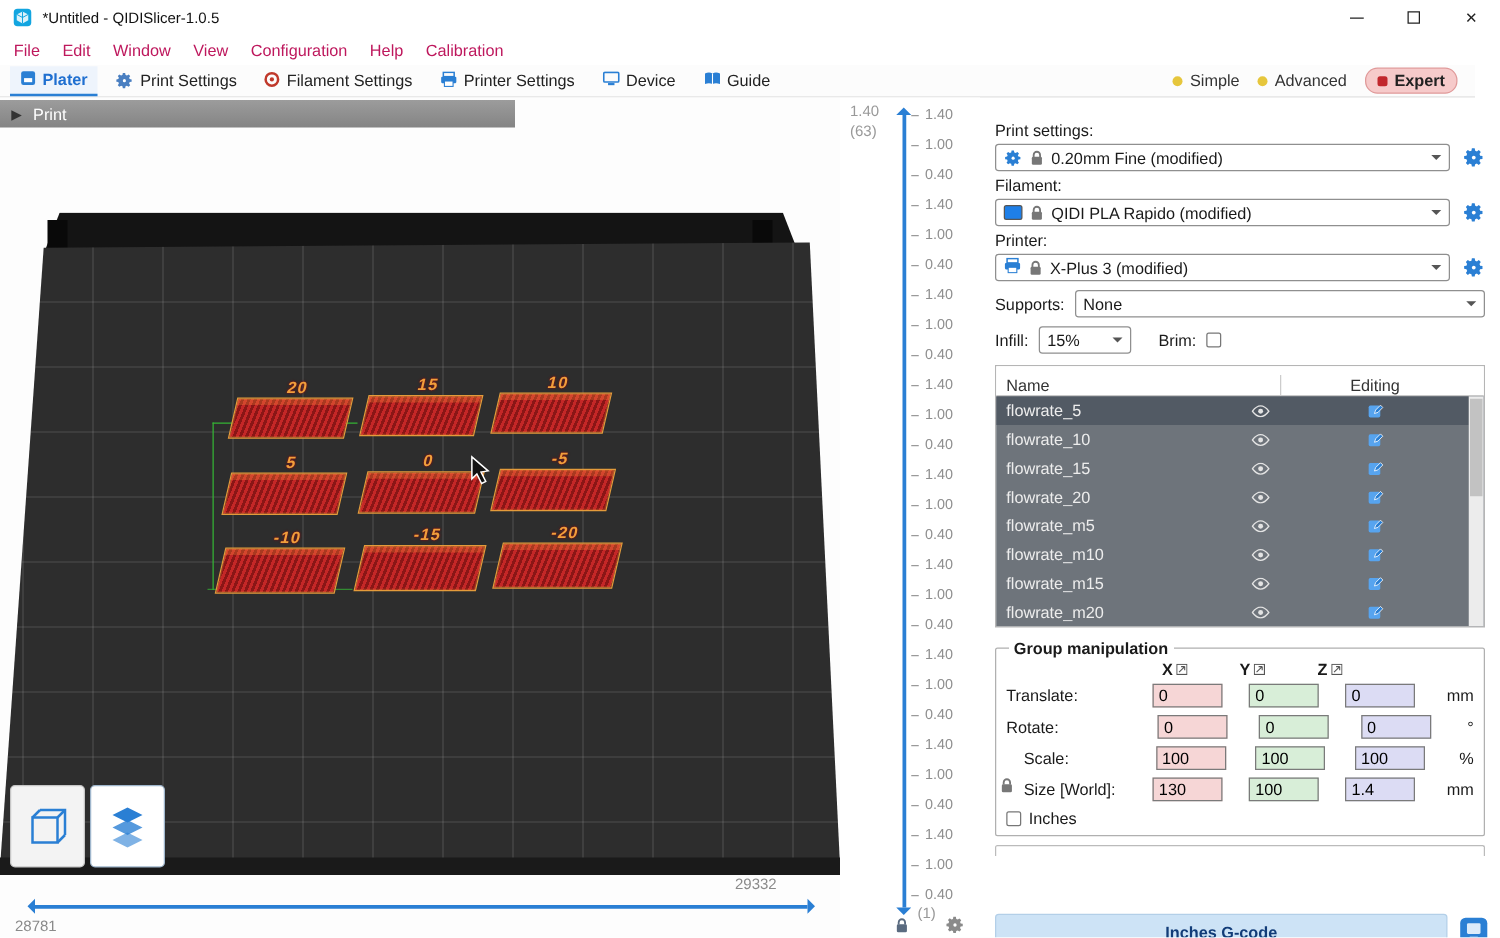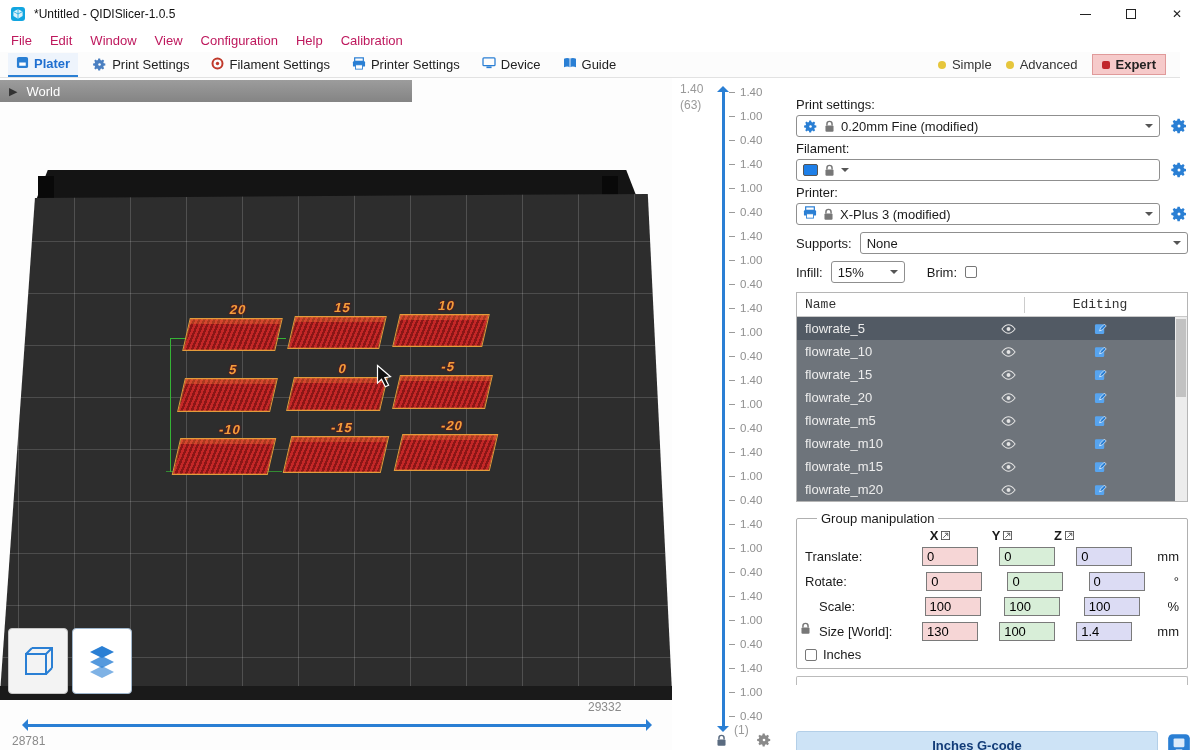--- a/index.html
+++ b/index.html
@@ -20,21 +20,21 @@
   #menubar { position:absolute; left:0; top:28px; width:1200px; height:24px; display:flex; align-items:center; background:#fff; padding-left:2px; }
   .menu-item { padding:3px 9px; color:#be185d; }
 
   
   #tabbar { position:absolute; left:0; top:52px; width:1180px; height:26px; display:flex; align-items:center; background:#fcfcfc; border-bottom:1px solid #e2e2e2; padding:0 8px; }
   .tab { display:flex; align-items:center; gap:5px; padding:3px 8px; margin-right:6px; color:#222; white-space:nowrap; }
   .tab.selected { color:#1f6fd0; background:#eef4fc; border-bottom:2px solid #2a7fd4; font-weight:bold; }
   #mode-group { margin-left:auto; display:flex; align-items:center; gap:14px; padding-right:6px; }
   .mode { display:flex; align-items:center; gap:6px; color:#333; }
   .mode-dot { width:8px; height:8px; border-radius:50%; background:#e6c63c; }
-  .mode.expert { background:#f6caca; border:1px solid #e09a9a; border-radius:0; padding:2px 9px; font-weight:bold; color:#222; }
+  .mode.expert { background:#f6caca; border:1px solid #e09a9a; border-radius:10px; padding:2px 9px; font-weight:bold; color:#222; }
   .mode.expert .mode-dot { background:#c1272d; border-radius:2px; }
 
   
   #viewport { position:absolute; left:0; top:78px; width:672px; height:672px; background:#fdfdfd; overflow:hidden; }
   #bed-back { position:absolute; left:26px; top:92px; width:622px; height:32px; background:#141414;
     clip-path:polygon(1.5% 100%, 3.5% 0%, 96.5% 0%, 98.5% 100%); }
   .corner { position:absolute; width:16px; height:24px; background:#090909; }
   .corner.c1 { left:38px; top:98px; } .corner.c2 { left:602px; top:98px; }
   #bed { position:absolute; left:0; top:96px; width:672px; height:524px; background-color:#2d2d2d;
     background-image:
@@ -103,38 +103,38 @@
   .gear-btn svg, #lb-gear svg { width:100%; height:100%; }
   .combo-gear { width:15px; height:15px; color:#2a7fd4; flex:none; }
   .combo-gear svg { width:100%; height:100%; }
   .lock-slot { color:#777; flex:none; display:flex; }
   .swatch { width:15px; height:12px; background:#1e7fe8; border:1px solid #555; border-radius:2px; flex:none; }
   .inline-row { display:flex; align-items:center; gap:8px; margin-top:7px; }
   .cb { width:12px; height:12px; border:1px solid #777; background:#fff; border-radius:2px; flex:none; }
 
   
   #obj-table { margin-top:9px; border:1px solid #b5b5b5; }
-  #obj-header { height:24px; display:flex; align-items:center; background:#fff; border-bottom:1px solid #c9c9c9;font-family:Liberation Mono, monospace; }
+  #obj-header { height:24px; display:flex; align-items:flex-end; background:#fff; border-bottom:1px solid #c9c9c9; }
   .h-name { flex:1; padding-left:8px; color:#333; }
   .h-spacer { width:34px; }
   .h-divider { width:1px; height:16px; background:#ccc; }
   .h-edit { width:150px; text-align:center; color:#333; }
   .h-scroll { width:12px; }
   #obj-body { position:relative; height:184px; background:#6e747b; padding-right:12px; overflow:hidden; }
   .obj-row { height:23px; display:flex; align-items:center; color:#ededed; }
   .obj-row.sel { background:#525a64; }
   .r-name { flex:1; padding-left:8px; white-space:nowrap; overflow:hidden; }
   .r-eye { width:34px; display:flex; justify-content:center; }
   .r-edit { width:150px; display:flex; justify-content:center; }
   #obj-scrollbar { position:absolute; right:0; top:0; bottom:0; width:12px; background:#ececec; }
   #obj-thumb { position:absolute; left:1px; right:1px; top:2px; height:78px; background:#c2c2c2; }
 
   
   #group-man { position:relative; margin-top:9px; border:1px solid #b0b0b0; border-radius:2px; padding:2px 8px 6px 8px; }
-  #group-man legend { font-weight:400; padding:0 4px; margin-left:12px; }
+  #group-man legend { font-weight:700; padding:0 4px; margin-left:2px; }
   #axis-head { display:flex; margin-left:104px; margin-bottom:4px; }
   .axis-cell { width:62px; display:flex; align-items:center; justify-content:center; gap:3px; font-weight:bold; }
   .axis-slot { display:flex; }
   .gm-row { display:flex; align-items:center; margin-bottom:6px;justify-content:space-between; }
   .gm-label { width:102px; }
   .gm-label.indent { padding-left:14px; }
   .gm-in { width:56px; height:19px; border:1px solid #7a7a7a; margin-right:6px; padding:0 4px; font-size:13px; font-family:"Liberation Sans",sans-serif; }
   .gm-in.x { background:#f6d6d6; } .gm-in.y { background:#d8eed8; } .gm-in.z { background:#dcdcf4; }
   .gm-unit { margin-left:4px; }
   #gm-lock { position:absolute; left:3px; top:96px; color:#777; }
@@ -249,21 +249,21 @@
 
   <div id="viewport">
     <div id="bed-back"></div>
     <div class="corner c1"></div>
     <div class="corner c2"></div>
     <div id="bed"></div>
     <div id="bed-front"></div>
 
     <div id="legend-bar">
       <span id="legend-play">▶</span>
-      <span>World</span>
+      <span>Print</span>
     </div>
 
     <div class="sel-line-v"></div>
     <div class="sel-line-h1"></div>
     <div class="sel-line-h2"></div>
 
     <div class="slab s1">
         <span class="slab-label">20</span>
       </div>
     <div class="slab s2">
@@ -479,20 +479,21 @@
     <div class="sec-label">Filament:</div>
     <div class="preset-row">
       <div class="combo grow">
         <span class="swatch"></span>
         <span class="lock-slot">
             <svg viewBox="0 0 12 14" width="11" height="13">
               <path d="M3.2 6V4.2a2.8 2.8 0 015.6 0V6" fill="none" stroke="currentColor" stroke-width="1.6"></path>
               <rect x="1.6" y="5.8" width="8.8" height="7" rx="1.2" fill="currentColor"></rect>
             </svg>
           </span>
+        <span class="combo-text">QIDI PLA Rapido (modified)</span>
         <span class="chev"></span>
       </div>
       <span class="gear-btn gear-slot"><svg viewBox="0 0 24 24" width="16" height="16">
             <path fill="currentColor" d="M12 8.2a3.8 3.8 0 100 7.6 3.8 3.8 0 000-7.6zm9.3 5.3v-3l-2.5-.45a7 7 0 00-.75-1.8l1.45-2.1-2.1-2.1-2.1 1.45a7 7 0 00-1.8-.75L13 2.2h-3l-.45 2.5a7 7 0 00-1.8.75L5.65 4 3.55 6.1 5 8.2a7 7 0 00-.75 1.8l-2.5.45v3l2.5.45c.18.64.43 1.24.75 1.8l-1.45 2.1 2.1 2.1 2.1-1.45c.56.32 1.16.57 1.8.75l.45 2.5h3l.45-2.5a7 7 0 001.8-.75l2.1 1.45 2.1-2.1-1.45-2.1c.32-.56.57-1.16.75-1.8z"></path>
             <circle cx="12" cy="12" r="2" fill="#fff"></circle>
           </svg></span>
     </div>
 
     <div class="sec-label">Printer:</div>
     <div class="preset-row">

